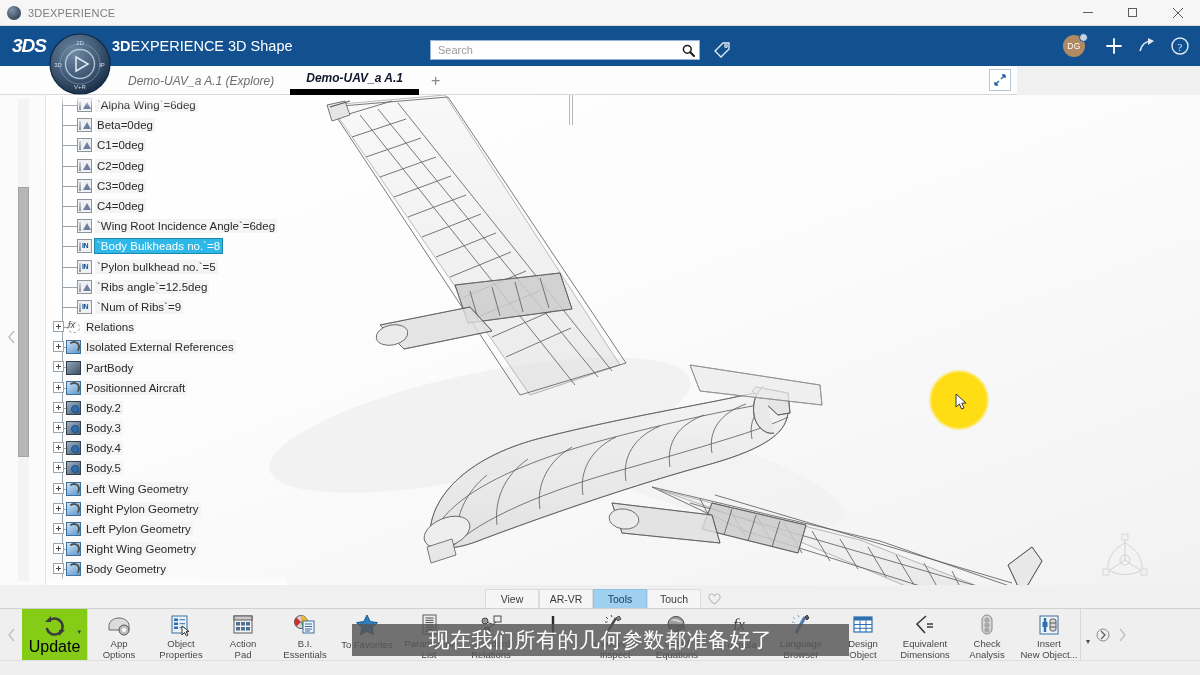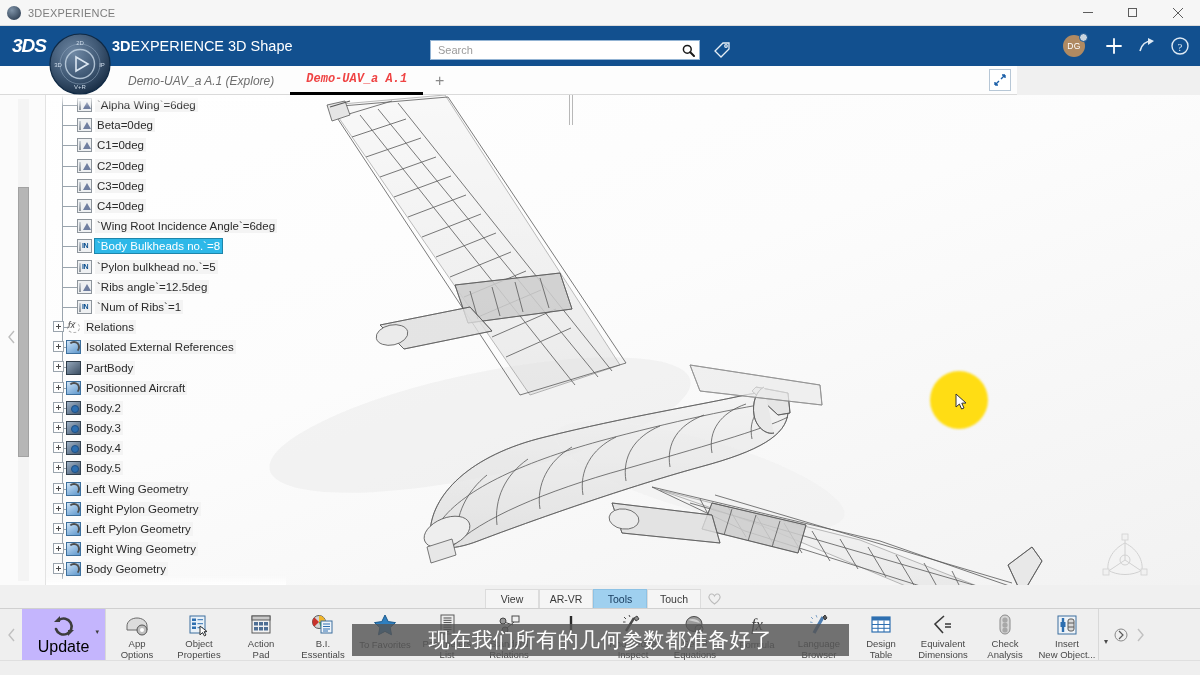--- a/index.html
+++ b/index.html
@@ -49,21 +49,21 @@
             justify-content:center; letter-spacing:.3px; position:relative; }
   .avatar .dot { position:absolute; right:-3px; top:-2px; width:9px; height:9px;
                  border-radius:50%; background:#c8d4df; border:1px solid #12508f; }
 
   
   .tabstrip { position:absolute; left:0; top:66px; width:1017px; height:29px;
               background:#fdfdfd; border-bottom:1px solid #dadada; }
   .tabs { position:absolute; left:112px; top:0; height:29px; display:flex; align-items:stretch; }
   .tab { padding:0 16px; display:flex; align-items:center; font-size:12px;
          font-style:italic; color:#6d6d6d; white-space:nowrap; }
-  .tab.active { color:#ef4444; font-weight:bold; border-bottom:3px solid #000000;font-family:Liberation Mono, monospace; }
+  .tab.active { color:#0f172a; font-weight:bold; border-bottom:6px solid #000000; }
   .tab-add { display:flex; align-items:center; padding:0 12px; color:#8a8a8a; font-size:16px; }
   .expand-btn { position:absolute; right:6px; top:3px; width:22px; height:22px;
                 border:1px solid #b7c7d6; background:#fff; display:flex;
                 align-items:center; justify-content:center; }
 
   
   .work { position:absolute; left:0; top:95px; width:1200px; height:490px;
           background:#fff; overflow:hidden; }
 
   
@@ -158,21 +158,21 @@
   .stab.active { background:#9fd0ef; color:#15385a; border-color:#8dc2e5; }
   .stab-heart { width:26px; display:flex; align-items:center; justify-content:center;
                 color:#b9b9b9; }
 
   
   .ribbon { position:absolute; left:0; top:608px; width:1200px; height:52px;
             background:#efefef; border-top:1px solid #d0d0d0; display:flex;
             align-items:stretch; }
   .rib-arrow { width:22px; display:flex; align-items:center; justify-content:center;
                color:#b6b6b6; font-size:13px; }
-  .rib-update { width:84px; background:#c4b5fd; border-right:1px solid #d8d8d8;
+  .rib-update { width:66px; background:#84cc16; border-right:1px solid #d8d8d8;
                 display:flex; flex-direction:column; align-items:center;
                 justify-content:center; position:relative; }
   .rib-group { display:flex; align-items:stretch; border-right:1px solid #d8d8d8; }
   .rbtn { width:62px; display:flex; flex-direction:column; align-items:center;
           justify-content:flex-start; padding-top:3px; }
   .rbtn .lab { font-size:9.5px; color:#484848; text-align:center; line-height:10.5px;
                margin-top:2px; white-space:pre-line; }
   .rbtn .icon { width:28px; height:26px; display:flex; align-items:center; justify-content:center; }
   .rib-caret { width:14px; display:flex; align-items:flex-end; justify-content:center;
                padding-bottom:14px; color:#4a4a4a; font-size:8px; }
@@ -529,21 +529,21 @@
               <div class="tri"></div>
             </div>
             <div class="lbl">`Ribs angle`=12.5deg</div>
           </div>
           <div class="node p">
             <div class="hline"></div>
             <div class="ico ico-param">
               <div class="stem"></div>
               <div class="intx">IN</div>
             </div>
-            <div class="lbl">`Num of Ribs`=1</div>
+            <div class="lbl">`Num of Ribs`=9</div>
           </div>
           <div class="node d1">
             <div class="hline"></div>
             <div class="plus"></div>
             <div class="ico ico-rel"></div>
             <div class="lbl">Relations</div>
           </div>
           <div class="node d1">
             <div class="hline"></div>
             <div class="plus"></div>
@@ -812,21 +812,21 @@
           <div class="icon">
             <svg width="26" height="24" viewBox="0 0 26 24">
               <rect x="4" y="4" width="18" height="15" fill="#fff" stroke="#2e6fb0" stroke-width="1.2"></rect>
               <rect x="4" y="4" width="18" height="3.5" fill="#2e6fb0"></rect>
               <g stroke="#2e6fb0">
                 <path d="M10 7.5 V19 M16 7.5 V19 M4 11.5 H22 M4 15.3 H22"></path>
               </g>
             </svg>
           </div>
           <div class="lab">Design
-Table</div>
+Object</div>
         </div>
         <div class="rbtn">
           <div class="icon">
             <svg width="26" height="24" viewBox="0 0 26 24">
               <path d="M14 3 L5 11 L13 20" fill="none" stroke="#3a3a3a" stroke-width="1.6"></path>
               <path d="M15 11 H21 M15 14 H21" stroke="#3a3a3a" stroke-width="1.6"></path>
             </svg>
           </div>
           <div class="lab">Equivalent
 Dimensions</div>

